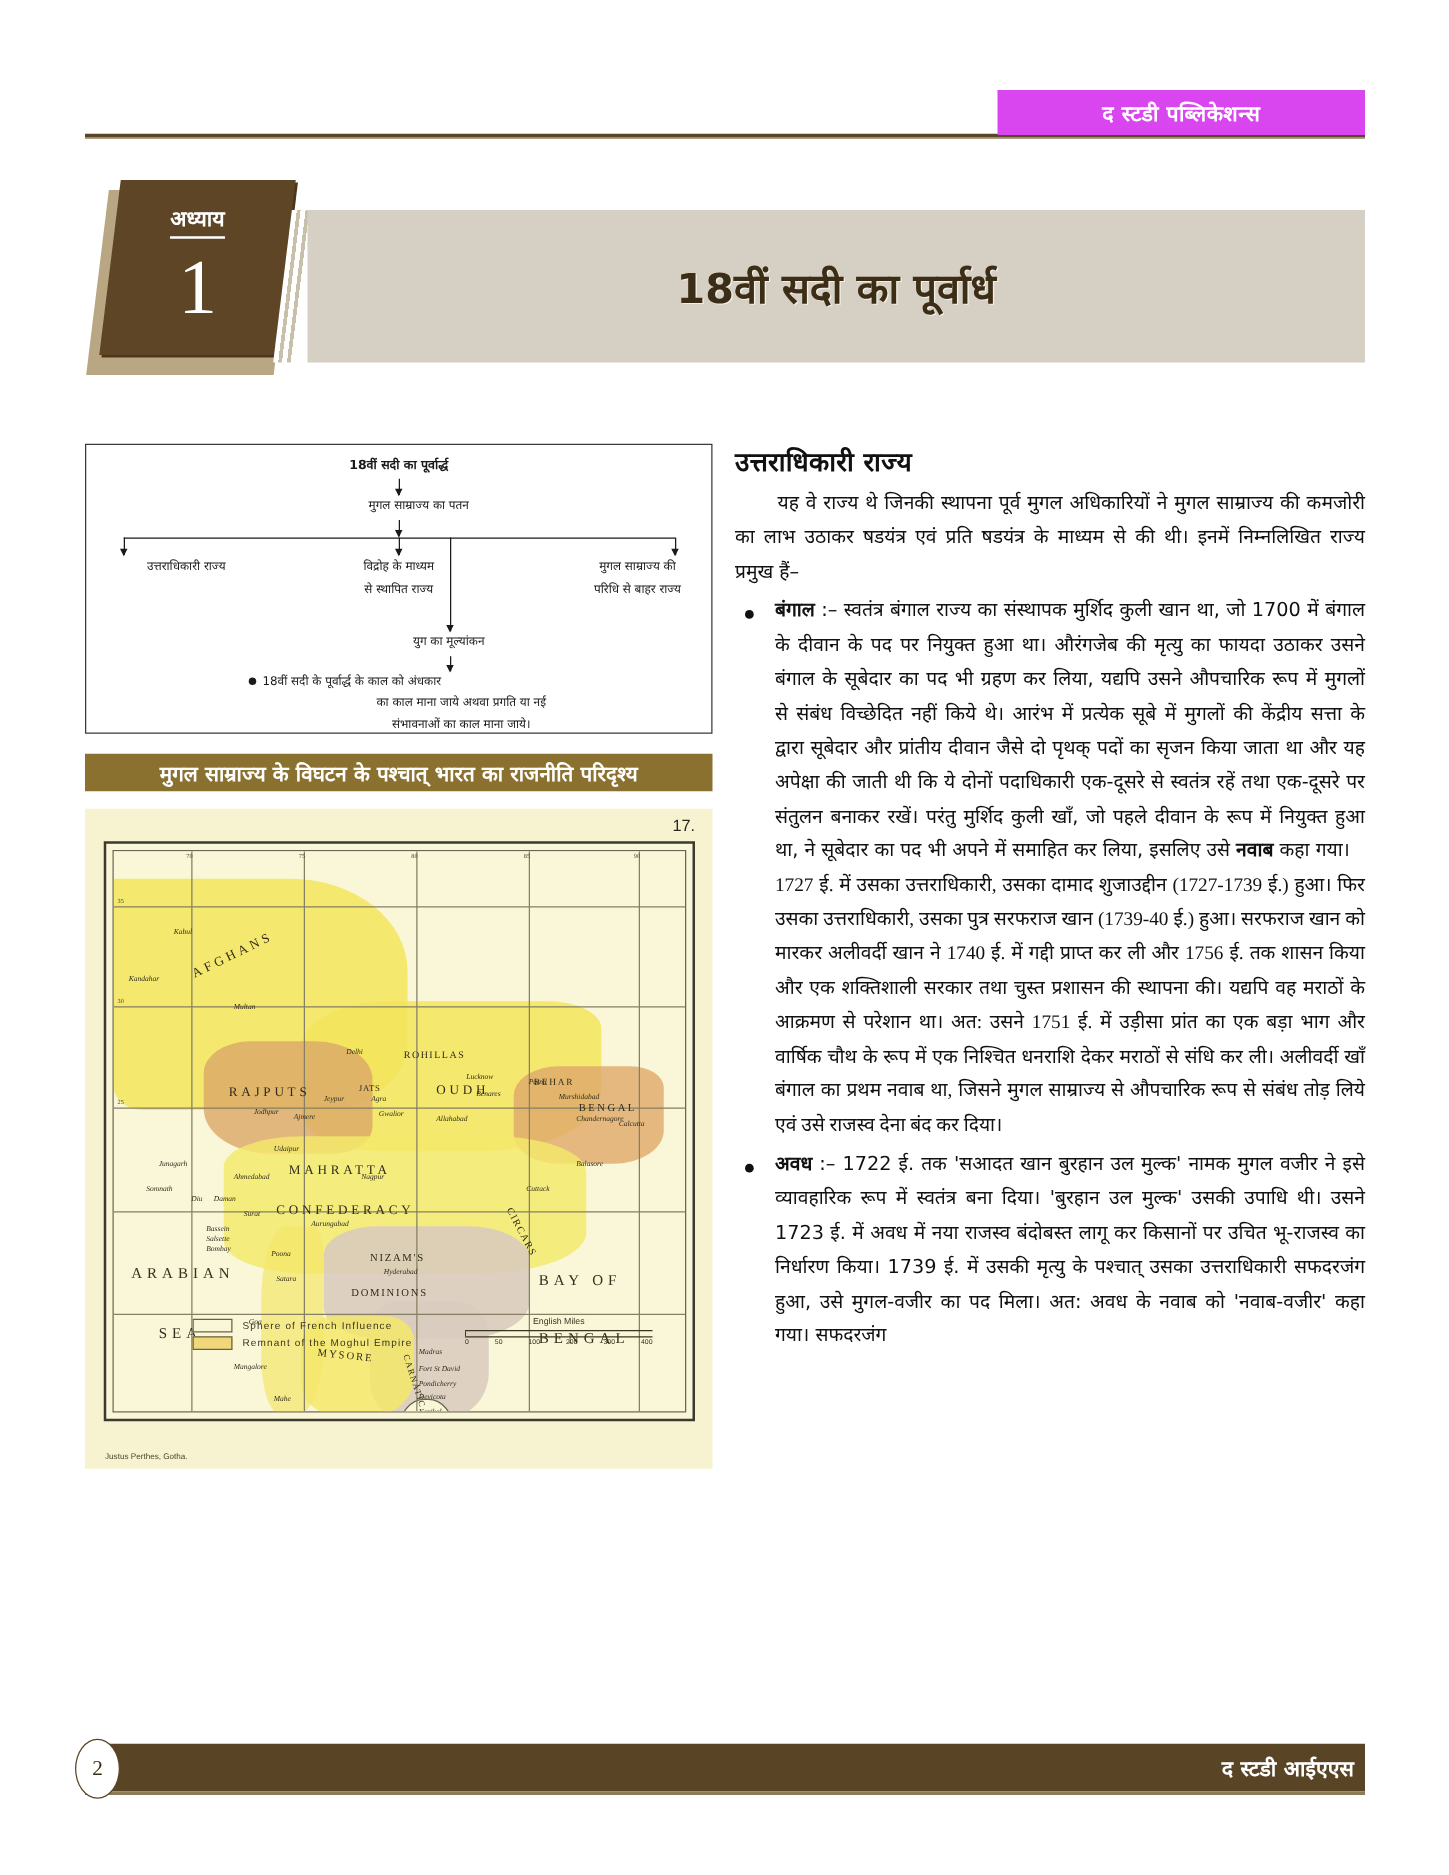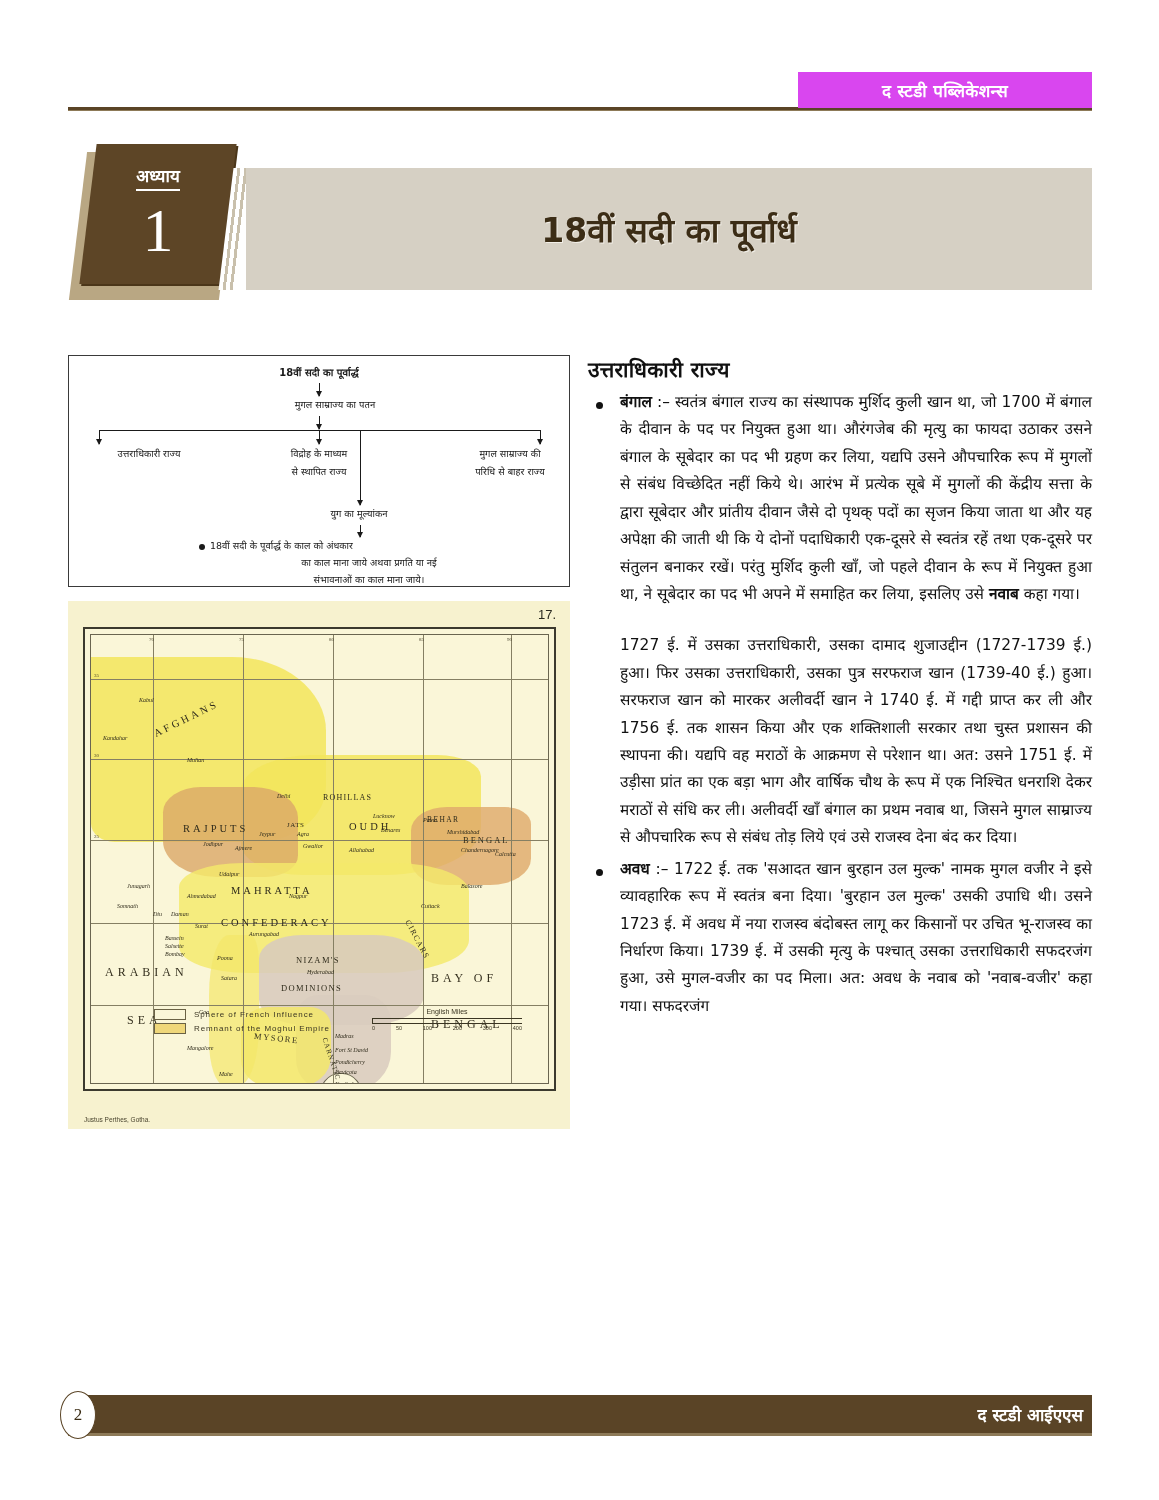--- a/index.html
+++ b/index.html
@@ -160,21 +160,21 @@
     position:relative;padding-left:32px;margin-top:4px;
   }
   ul.bullets > li:before{
     content:"";position:absolute;left:8px;top:13px;
     width:7px;height:7px;border-radius:50%;background:#111;
   }
   ul.bullets p{
     font-family:"DejaVu Sans","Liberation Sans",sans-serif;
     font-size:15.4px;line-height:1.78;text-align:justify;margin:0;
   }
-  ul.bullets p + p{margin-top:24px;}
+  ul.bullets p + p{margin-top:0;font-family:Liberation Serif, serif;}
   .term{font-weight:bold;}
 
   
   #footer-bar{
     position:absolute;left:68px;top:1395px;width:1024px;height:38px;
     background:#5a4426;
   }
   #footer-bar:after{
     content:"";position:absolute;left:0;top:38px;width:100%;height:3px;background:#8d7a58;
   }
@@ -237,20 +237,23 @@
     <div class="fc-node" style="left:180px;top:152px;width:220px;">युग का मूल्यांकन</div>
     <div class="arrow-v" style="left:291px;top:169px;height:12px;"></div>
 
     <div class="fc-node" style="left:130px;top:184px;width:320px;text-align:left;">
       <span style="display:inline-block;width:6px;height:6px;border-radius:50%;background:#1a1a1a;vertical-align:middle;margin-right:5px;"></span><span>18वीं सदी के पूर्वार्द्ध के काल को अंधकार</span>
     </div>
     <div class="fc-node" style="left:140px;top:201px;width:320px;">का काल माना जाये अथवा प्रगति या नई</div>
     <div class="fc-node" style="left:140px;top:218px;width:320px;">संभावनाओं का काल माना जाये।</div>
   </div>
 
+  <div class="section-bar">
+    <span>मुगल साम्राज्य के विघटन के पश्चात् भारत का राजनीति परिदृश्य</span>
+  </div>
 
 
   <div id="map-wrap">
     <div id="map-folio">17.</div>
 
     <div id="map-frame">
       <div id="map-inner">
 
         <div class="landmass" style="left:0;top:0;right:0;bottom:0;background:#faf6d8;"></div>
 
@@ -388,20 +391,21 @@
         </div>
 
       </div>
     </div>
     <div id="map-credit">Justus Perthes, Gotha.</div>
   </div>
 </div>
 
 <div id="col-right">
   <h2 class="rhead">उत्तराधिकारी राज्य</h2>
+  <p class="body indent" style="margin-top:2px;">यह वे राज्य थे जिनकी स्थापना पूर्व मुगल अधिकारियों ने मुगल साम्राज्य की कमजोरी का लाभ उठाकर षडयंत्र एवं प्रति षडयंत्र के माध्यम से की थी। इनमें निम्नलिखित राज्य प्रमुख हैं–</p>
 
   <ul class="bullets">
     <li>
       <p><span class="term">बंगाल</span><span> :– </span><span>स्वतंत्र बंगाल राज्य का संस्थापक मुर्शिद कुली खान था, जो 1700 में बंगाल के दीवान के पद पर नियुक्त हुआ था। औरंगजेब की मृत्यु का फायदा उठाकर उसने बंगाल के सूबेदार का पद भी ग्रहण कर लिया, यद्यपि उसने औपचारिक रूप में मुगलों से संबंध विच्छेदित नहीं किये थे। आरंभ में प्रत्येक सूबे में मुगलों की केंद्रीय सत्ता के द्वारा सूबेदार और प्रांतीय दीवान जैसे दो पृथक् पदों का सृजन किया जाता था और यह अपेक्षा की जाती थी कि ये दोनों पदाधिकारी एक-दूसरे से स्वतंत्र रहें तथा एक-दूसरे पर संतुलन बनाकर रखें। परंतु मुर्शिद कुली खाँ, जो पहले दीवान के रूप में नियुक्त हुआ था, ने सूबेदार का पद भी अपने में समाहित कर लिया, इसलिए उसे </span><span class="term">नवाब</span><span> कहा गया।</span></p>
       <p>1727 ई. में उसका उत्तराधिकारी, उसका दामाद शुजाउद्दीन (1727-1739 ई.) हुआ। फिर उसका उत्तराधिकारी, उसका पुत्र सरफराज खान (1739-40 ई.) हुआ। सरफराज खान को मारकर अलीवर्दी खान ने 1740 ई. में गद्दी प्राप्त कर ली और 1756 ई. तक शासन किया और एक शक्तिशाली सरकार तथा चुस्त प्रशासन की स्थापना की। यद्यपि वह मराठों के आक्रमण से परेशान था। अत: उसने 1751 ई. में उड़ीसा प्रांत का एक बड़ा भाग और वार्षिक चौथ के रूप में एक निश्चित धनराशि देकर मराठों से संधि कर ली। अलीवर्दी खाँ बंगाल का प्रथम नवाब था, जिसने मुगल साम्राज्य से औपचारिक रूप से संबंध तोड़ लिये एवं उसे राजस्व देना बंद कर दिया।</p>
     </li>
     <li>
       <p><span class="term">अवध</span><span> :– </span><span>1722 ई. तक 'सआदत खान बुरहान उल मुल्क' नामक मुगल वजीर ने इसे व्यावहारिक रूप में स्वतंत्र बना दिया। 'बुरहान उल मुल्क' उसकी उपाधि थी। उसने 1723 ई. में अवध में नया राजस्व बंदोबस्त लागू कर किसानों पर उचित भू-राजस्व का निर्धारण किया।  1739 ई. में उसकी मृत्यु के पश्चात् उसका उत्तराधिकारी सफदरजंग हुआ, उसे मुगल-वजीर का पद मिला। अत: अवध के नवाब को 'नवाब-वजीर' कहा गया। सफदरजंग</span></p>
     </li>
   </ul>

